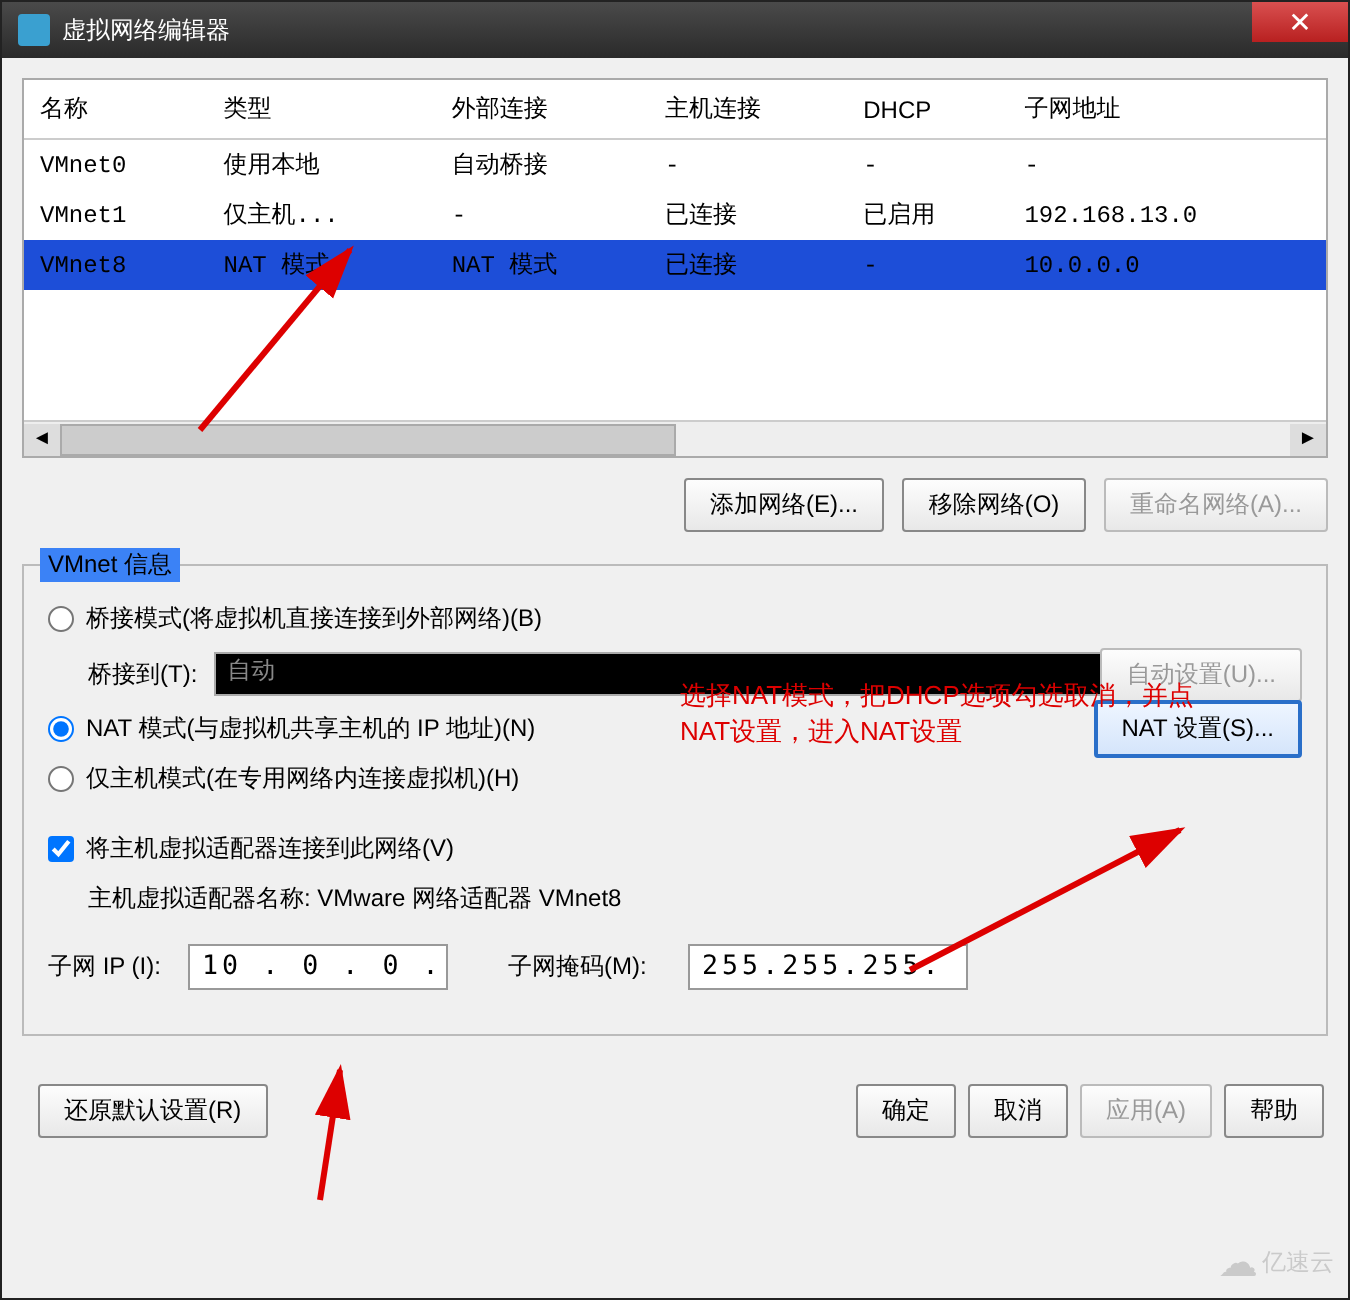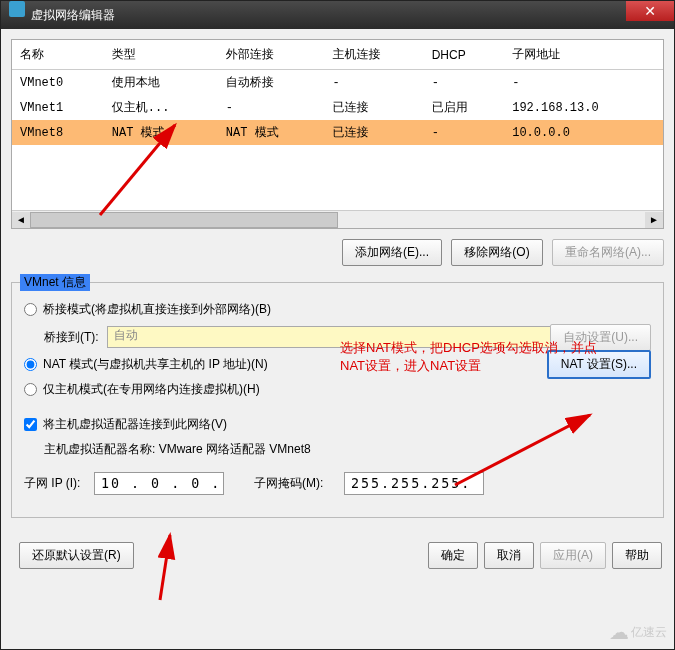--- a/index.html
+++ b/index.html
@@ -1,41 +1,41 @@
 <!DOCTYPE html>
 <html><head>
 <meta charset="utf-8">
 <style>
 * { box-sizing: border-box; margin: 0; padding: 0; }
 body { font-family: "Microsoft YaHei", SimSun, Arial, sans-serif; font-size: 12px; background: #3a3a3a; width: 675px; height: 650px; overflow: hidden; position: relative; }
 .window { background: #f0f0f0; width: 100%; height: 100%; border: 1px solid #222; }
-.titlebar { background: linear-gradient(#4a4a4a, #2a2a2a); color: #fff; height: 28px; line-height: 28px; padding: 0 8px; position: relative; display: flex; }
+.titlebar { background: linear-gradient(#4a4a4a, #2a2a2a); color: #fff; height: 28px; line-height: 28px; padding: 0 8px; position: relative; display: flex; align-items: center; }
 .titlebar .icon { width: 16px; height: 16px; background: #3aa0d0; margin-right: 6px; border-radius: 2px; }
 .close-btn { position: absolute; right: 0; top: 0; width: 48px; height: 20px; background: linear-gradient(#d95050, #b82020); color: #fff; text-align: center; line-height: 20px; font-size: 14px; }
 .content { padding: 10px; }
 .table-wrap { background: #fff; border: 1px solid #aaa; height: 190px; position: relative; }
 table { width: 100%; border-collapse: collapse; font-size: 12px; }
 th { text-align: left; padding: 6px 8px; border-bottom: 1px solid #ccc; font-weight: normal; }
 td { padding: 4px 8px; font-family: Liberation Mono, monospace; }
-tr.sel td { background: #fdba74; }
+tr.sel td { background: #1d4ed8; }
 .hscroll { position: absolute; bottom: 0; left: 0; right: 0; height: 18px; background: #eee; border-top: 1px solid #ccc; display: flex; align-items: center; }
 .hscroll .arrow { width: 18px; height: 16px; background: #ddd; text-align: center; line-height: 16px; font-size: 10px; }
 .hscroll .track { flex: 1; height: 16px; background: #eee; position: relative; }
 .hscroll .thumb { position: absolute; left: 0; width: 50%; height: 100%; background: #ccc; border: 1px solid #aaa; }
 .btn-row { text-align: right; padding: 10px 0; }
 .btn { display: inline-block; background: linear-gradient(#fdfdfd,#e8e8e8); border: 1px solid #888; padding: 4px 12px; font-size: 12px; margin-left: 6px; cursor: pointer; border-radius: 2px; }
 .btn:disabled, .btn.disabled { color: #999; border-color: #bbb; }
 .group { border: 1px solid #bbb; padding: 10px 12px 14px; position: relative; margin-top: 6px; }
 .group-title { position: absolute; top: -9px; left: 8px; background: #3b82f6; padding: 0 4px; }
 .row { display: flex; align-items: center; margin: 8px 0; position: relative; }
 .row label { margin-left: 4px; }
 .row .right-btn { position: absolute; right: 0; }
 input[type=radio], input[type=checkbox] { margin-right: 2px; }
 .combo { flex: 1; margin: 0 8px; height: 22px; border: 1px solid #aaa; background: #fff; padding: 0 6px; color: #555; }
-.combo.disabled { background: #fef9c3; color: #888; }
+.combo.disabled { background: #000000; color: #888; }
 .ip-input { border: 1px solid #999; background: #fff; padding: 3px 6px; width: 130px; font-family: monospace; letter-spacing: 2px; }
 .subrow { padding-left: 20px; margin: 4px 0; }
 .annotation { position: absolute; color: #d00; font-size: 13px; line-height: 18px; }
 .arrow-svg { position: absolute; pointer-events: none; }
 .bottom-btns { padding: 14px 12px; display: flex; align-items: center; }
 .bottom-btns .spacer { flex: 1; }
 .watermark { position: absolute; right: 8px; bottom: 6px; color: #bbb; font-size: 12px; display: flex; align-items: center; opacity: .7; }
 .watermark .cloud { font-size: 20px; margin-right: 2px; }
 .nat-btn { border: 2px solid #2a6fc9; background: linear-gradient(#eef5ff,#d5e5fb); }
 </style>

